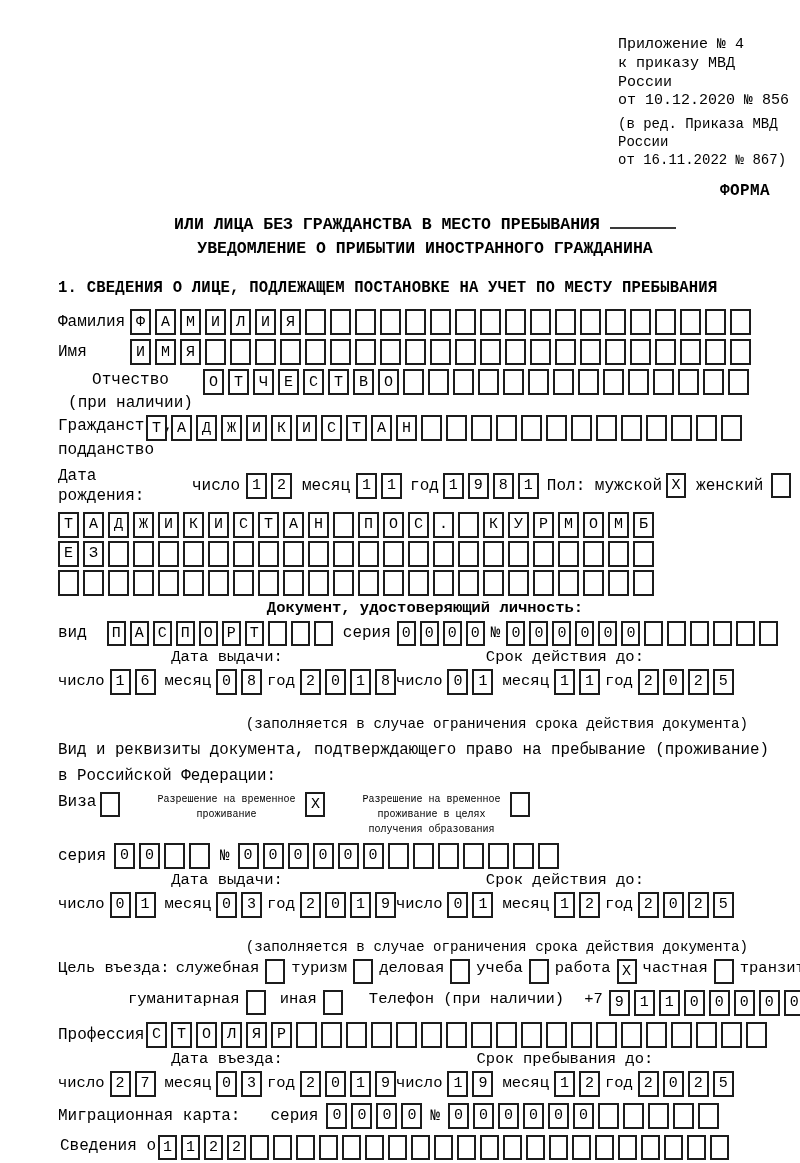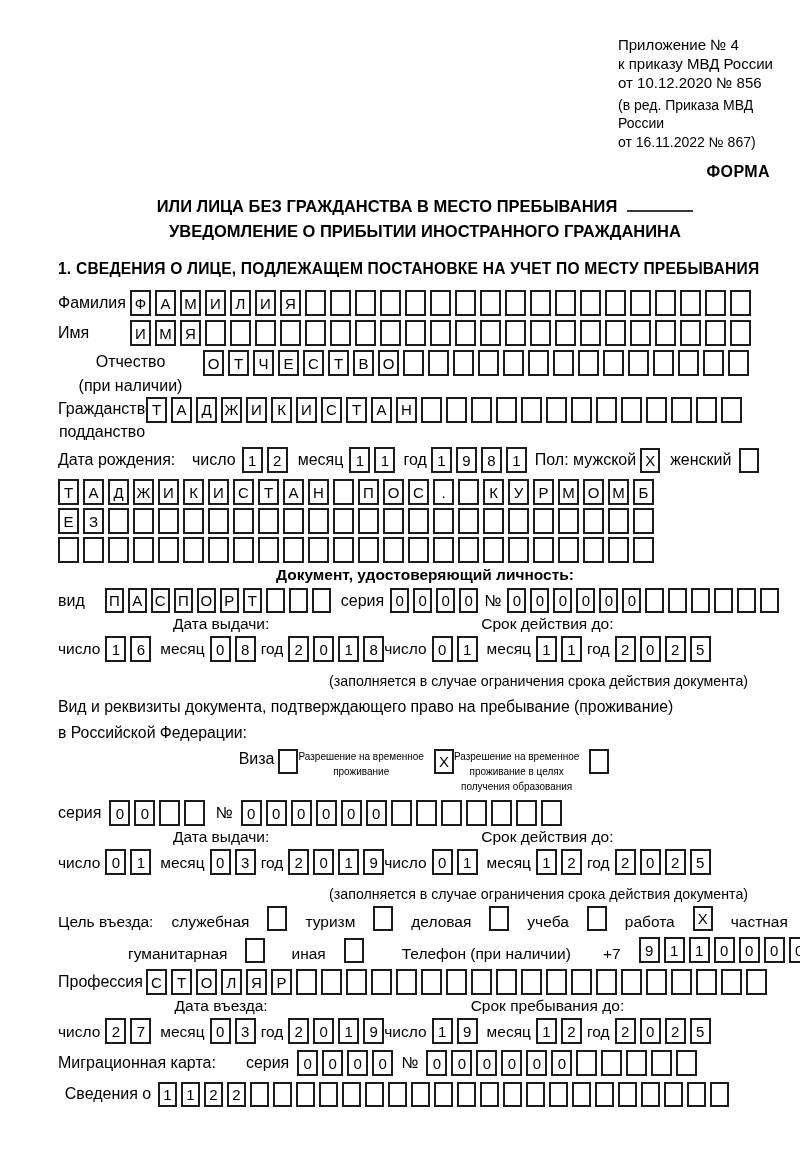--- a/index.html
+++ b/index.html
@@ -1,18 +1,18 @@
 <!DOCTYPE html>
 <html><head>
 <meta charset="utf-8">
 <style>
   * { margin:0; padding:0; box-sizing:border-box; }
   html,body { background:#fff; }
   .page { width:800px; height:1163px; background:#fff; color:#000;
-    font-family:Liberation Sans, sans-serif; font-size:16px;
+    font-family:Liberation Mono, monospace; font-size:16px;
     padding:36px 8px 0 58px; overflow:hidden; position:relative; }
   .appendix { margin-left:560px; font-size:15px; line-height:1.25; }
   .edition { margin-top:4px; font-size:14px; line-height:1.3; }
   .forma { font-weight:bold; text-align:right; margin:12px 22px 0 0; font-size:16px; letter-spacing:.4px; }
   .title { text-align:center; font-weight:bold; font-size:16.5px; margin-top:13px; line-height:1.5; }
   .title-underline { display:inline-block; width:66px; border-bottom:2px solid #3a3a3a; margin-left:10px; }
   .sec-heading { font-weight:bold; font-size:15.6px; margin-top:17px; letter-spacing:.2px; }
   .row { display:flex; align-items:center; }
   .rowt { display:flex; align-items:flex-start;text-align:center; }
   .cells { display:inline-flex; gap:4px; flex:none; }
@@ -26,26 +26,26 @@
   .w72 { width:72px; } .w88 { width:88px; } .w100 { width:100px; }
   .w107 { width:107px; } .w120 { width:120px; } .w145 { width:145px; }
   .ml4{margin-left:4px}.ml6{margin-left:6px}.ml8{margin-left:8px}.ml10{margin-left:10px}
   .ml14{margin-left:14px}.ml20{margin-left:20px}.ml30{margin-left:30px}.ml70{margin-left:70px}
   .mt4{margin-top:4px}.mt6{margin-top:6px}.mt12{margin-top:12px}
   .boxrows { display:flex; flex-direction:column; gap:3px; }
   .doc-heading { text-align:center; font-weight:bold; font-size:15.5px; margin-top:3px; }
   .datecols { display:flex; justify-content:flex-start; padding-right:42px; margin-top:2px; }
   .date-heading { text-align:center; font-size:15.5px; margin-bottom:3px; }
   .date-row { display:flex; align-items:center; gap:5px; font-size:15.5px; }
-  .note-row { text-align:right; padding-right:44px; font-size:14.2px; margin-top:11px; }
+  .note-row { text-align:right; padding-right:44px; font-size:14.2px; margin-top:21px; }
   .intro { font-size:15.8px; line-height:1.65; margin-top:5px; }
-  .rvp-row { display:flex; justify-content:center; align-items:flex-start; margin-top:3px; padding-right:2px; }
+  .rvp-row { display:flex; justify-content:flex-start; align-items:flex-start; margin-top:3px; padding-right:2px;gap:37px; }
   .rvp-item { display:flex; align-items:flex-start; }
   .rvp-label { text-align:center; line-height:1.5; font-size:10px; }
-  .purpose-row { display:flex; align-items:flex-end; gap:18px; font-size:15.5px; flex-wrap:nowrap; }
+  .purpose-row { display:flex; align-items:flex-start; gap:6px; font-size:15.5px; flex-wrap:nowrap; }
 </style>
 </head>
 <body>
 
 <div class="page">
 
   <div class="appendix">
     <div>Приложение № 4</div>
     <div>к приказу МВД России</div>
     <div>от 10.12.2020 № 856</div>

